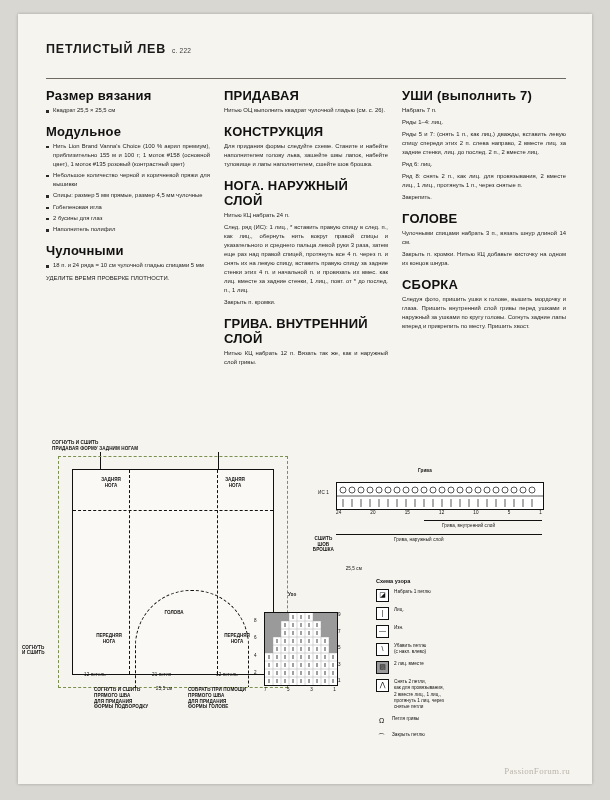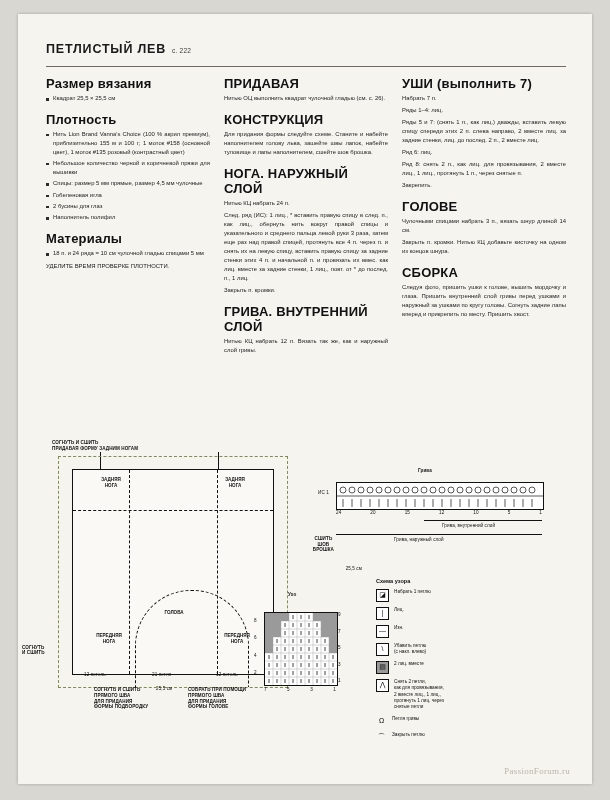--- a/index.html
+++ b/index.html
@@ -14,21 +14,21 @@
     width:574px;height:770px;
     background:#f6f4ef;
     box-shadow:0 0 3px rgba(0,0,0,.25);
   }
   .inner{position:absolute;left:28px;top:28px;width:520px;height:714px;}
 
   
   .title{
     font-size:12.5px;font-weight:bold;letter-spacing:.8px;color:#1a1a1a;
     display:flex;align-items:baseline;gap:6px;
-    border-bottom:1px solid #6e6a62;padding-bottom:10px;margin-bottom:9px;
+    border-bottom:1px solid #6e6a62;padding-bottom:22px;margin-bottom:9px;
   }
   .title .pg{font-size:6.6px;font-weight:normal;letter-spacing:.2px;color:#3a3a3a;}
 
   
   .cols{display:flex;gap:14px;}
   .col{width:164px;}
   h3{
     font-size:13px;font-weight:bold;margin:0 0 3px 0;color:#111;
     letter-spacing:.2px;
   }
@@ -110,31 +110,31 @@
     </div>
 
     <div class="cols">
 
       <div class="col">
         <h3>Размер вязания</h3>
         <ul>
           <li>Квадрат 25,5 × 25,5 см</li>
         </ul>
 
-        <h3 class="sp">Плотность</h3>
+        <h3 class="sp">Модульное</h3>
         <ul>
           <li>Нить Lion Brand Vanna's Choice (100 % акрил премиум), приблизительно 155 м и 100 г; 1 моток #158 (основной цвет), 1 моток #135 розовый (контрастный цвет)</li>
           <li>Небольшое количество черной и коричневой пряжи для вышивки</li>
           <li>Спицы: размер 5 мм прямые, размер 4,5 мм чулочные</li>
           <li>Гобеленовая игла</li>
           <li>2 бусины для глаз</li>
           <li>Наполнитель полифил</li>
         </ul>
 
-        <h3 class="sp">Материалы</h3>
+        <h3 class="sp">Чулочными</h3>
         <ul>
           <li>18 п. и 24 ряда = 10 см чулочной гладью спицами 5 мм</li>
         </ul>
         <p>УДЕЛИТЕ ВРЕМЯ ПРОВЕРКЕ ПЛОТНОСТИ.</p>
       </div>
 
       <div class="col">
         <h3>ПРИДАВАЯ</h3>
         <p>Нитью ОЦ выполнить квадрат чулочной гладью (см. с. 26).</p>
 

